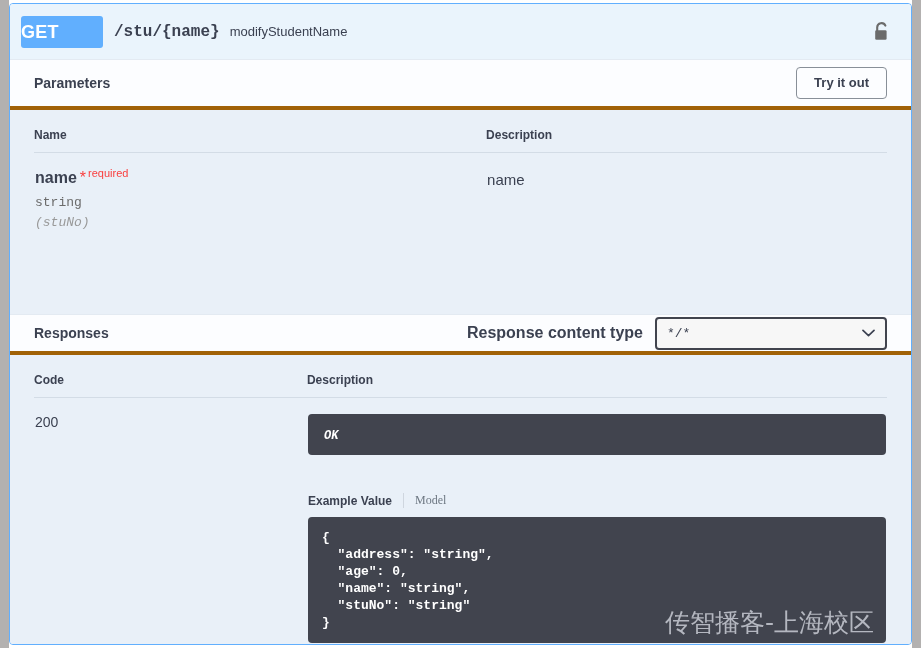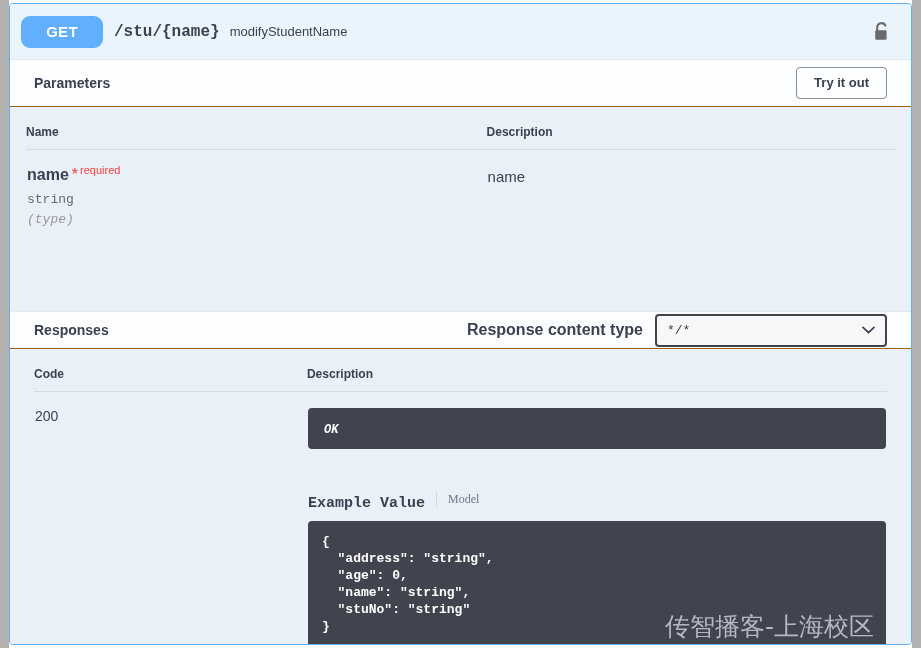--- a/index.html
+++ b/index.html
@@ -58,25 +58,25 @@
     background: #eaf4fc;
     padding: 0 7px 0 5px;
     box-sizing: border-box;
     position: relative;
   }
   .http-method {
     width: 82px;
     min-width: 82px;
     height: 32px;
     line-height: 32px;
-    text-align: center;
+    text-align: left;
     background: #61affe;
     color: #ffffff;
-    border-radius: 9px;
-    font-size: 15px;
+    border-radius: 3px;
+    font-size: 18px;
     font-weight: bold;
     font-family: "Liberation Sans", sans-serif;
     letter-spacing: 0.3px;
     margin-left: 6px;
   }
   .op-path {
     margin-left: 11px;
     font-family: "Liberation Mono", monospace;
     font-size: 16px;
     color: #3b4151;
@@ -101,21 +101,21 @@
     background: transparent;
     border: none;
     cursor: pointer;
     padding: 0;
   }
 
   
   .band-white {
     background: #fcfdff;
     border-top: 1px solid #e3eaf2;
-    border-bottom: 1px solid #a16207;
+    border-bottom: 4px solid #a16207;
   }
   .band-blue {
     background: #e9f0f8;
   }
 
   .section-head {
     display: flex;
     align-items: center;
     height: 46px;
     padding: 0 24px 0 24px;
@@ -138,21 +138,21 @@
     font-size: 13px;
     font-weight: bold;
     padding: 8px 17px;
     cursor: pointer;
     font-family: "Liberation Sans", sans-serif;
     line-height: 1.1;
   }
 
   
   .params-body {
-    padding: 0 16px;
+    padding: 0 24px;
     box-sizing: border-box;
   }
   table.tbl {
     width: 100%;
     border-collapse: collapse;
     table-layout: fixed;
   }
   table.tbl th {
     text-align: left;
     font-size: 12px;
@@ -281,26 +281,25 @@
     font-family: "Liberation Mono", monospace;
   }
 
   .example-tabs {
     display: flex;
     align-items: center;
     margin-top: 38px;
     margin-bottom: 9px;
   }
   .tab-active {
-    font-size: 15px;
-    font-weight: bold;
-    color: #3b4151;
-    font-family: Liberation Mono, monospace;
+    font-size: 12px;
+    font-weight: bold;
+    color: #3b4151;
+    font-family: Liberation Sans, sans-serif;
     cursor: pointer;
-    margin-top: 8px;
   }
   .tab-divider {
     width: 1px;
     height: 15px;
     background: #cfd6df;
     margin: 0 11px;
   }
   .tab-inactive {
     font-size: 12px;
     color: #6d7782;
@@ -378,21 +377,21 @@
             <tr>
               <th>Name</th>
               <th>Description</th>
             </tr>
           </thead>
           <tbody>
             <tr>
               <td>
                 <span class="param-name">name</span><span class="param-required-star">*</span><span class="param-required-text">required</span>
                 <span class="param-type">string</span>
-                <span class="param-in">(type)</span>
+                <span class="param-in">(stuNo)</span>
               </td>
               <td>
                 <span class="param-desc-text">name</span>
               </td>
             </tr>
           </tbody>
         </table>
       </div>
     </div>
 

